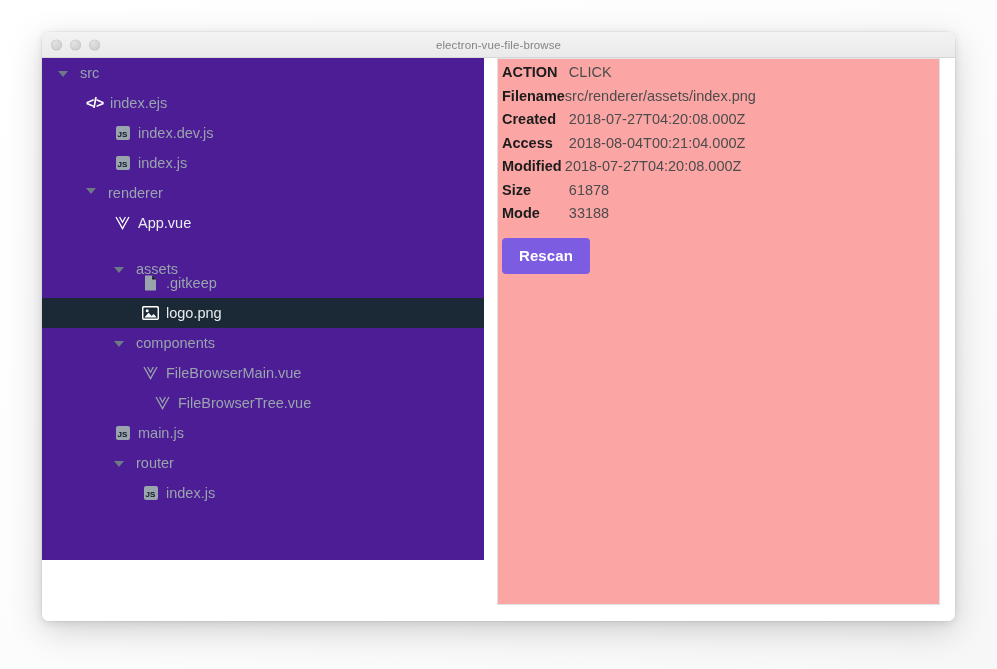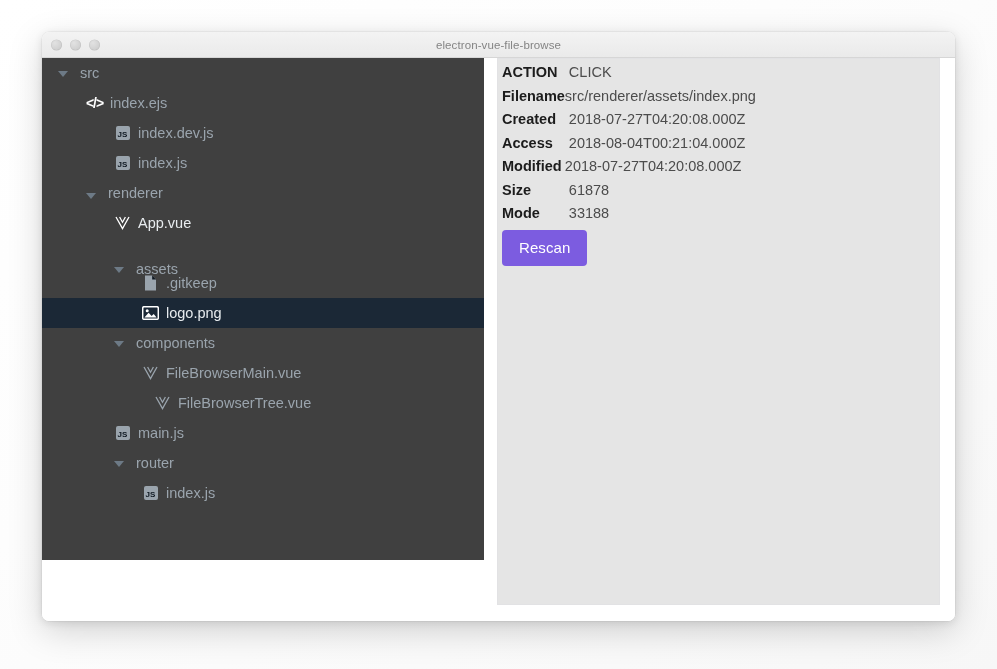--- a/index.html
+++ b/index.html
@@ -72,21 +72,21 @@
     height: 563px;
     background: #ffffff;
     display: flex;
     padding: 0;
   }
 
   
   .tree-panel {
     width: 442px;
     height: 502px;
-    background: #404040;
+    background: #4c1d95;
     overflow: hidden;
     flex: 0 0 auto;
   }
 
   .tree-row {
     position: relative;
     height: 30px;
     display: flex;
     align-items: center;
     color: #9aa4ad;
@@ -156,21 +156,21 @@
 
   
   .ic-img svg { display:block; }
 
   
   .detail-gap { width: 13px; flex: 0 0 auto; background:#ffffff; }
 
   .detail-panel {
     width: 443px;
     height: 547px;
-    background: #e5e5e5;
+    background: #fca5a5;
     border: 1px solid #e2e2e4;
     flex: 0 0 auto;
     padding: 6px 0 0 4px;
     overflow: hidden;
   }
 
   table.meta {
     border-collapse: collapse;
     font-size: 14.5px;
     line-height: 1;
@@ -185,32 +185,33 @@
     color: #1c1c1c;
     padding-right: 0;
   }
   td.v {
     color: #4c4c4c;
     padding-left: 0;
   }
   td.v.pad { padding-left: 4px; }
 
   .rescan {
-    margin-top: 0;
+    margin-top: 8px;
     margin-left: 0;
     display: inline-block;
     background: #7c5ce0;
     color: #ffffff;
     border: none;
     border-radius: 4px;
     font-size: 15px;
     font-family: "Liberation Sans", sans-serif;
     padding: 9px 17px 10px 17px;
     cursor: pointer;
     letter-spacing: 0.1px;
+    font-weight: bold;
   }
 </style>
 </head>
 <body>
 
 <div id="stage">
 
   <div id="window">
 
     <div class="titlebar">
@@ -247,21 +248,21 @@
           </div>
           <div class="tree-row">
             <div style="display: flex; align-items: center; padding-left: 72px;">
               <span class="ic">
                 <span class="ic-js">JS</span>
               </span>
               <span>index.js</span>
             </div>
           </div>
           <div class="tree-row">
-            <div style="display: flex; align-items: flex-end; padding-left: 44px;">
+            <div style="display: flex; align-items: flex-start; padding-left: 44px;">
               <span class="tw-caret"></span>
               <span>renderer</span>
             </div>
           </div>
           <div class="tree-row file-bright">
             <div style="display: flex; align-items: center; padding-left: 72px;">
               <span class="ic ic-vue">
                 <svg width="15" height="14" viewBox="0 0 15 14">
                   <path d="M1 1 L7.5 12.6 L14 1" fill="none" stroke="#ffffff" stroke-width="1.3"></path>
                   <path d="M4.6 1 L7.5 6.2 L10.4 1" fill="none" stroke="#ffffff" stroke-width="1.3"></path>

